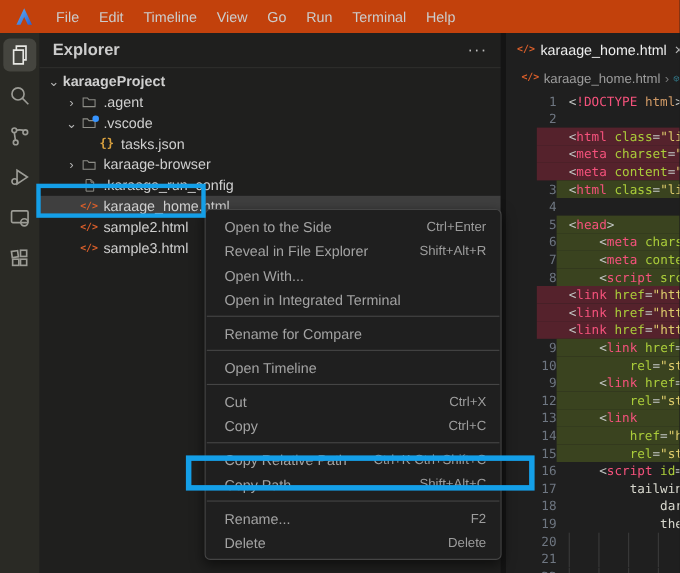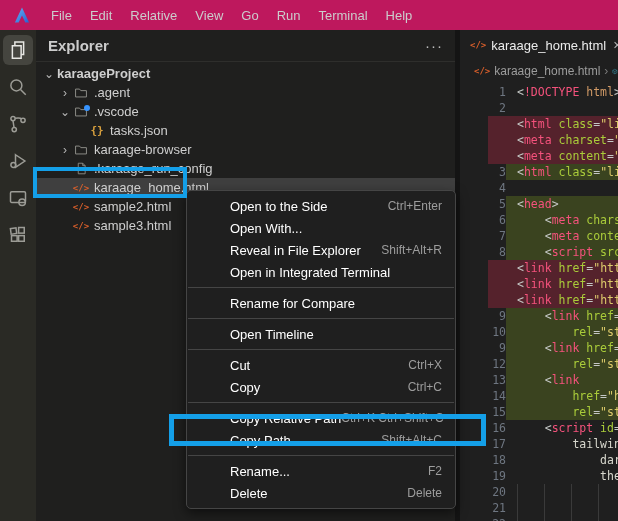--- a/index.html
+++ b/index.html
@@ -1,21 +1,21 @@
 <!DOCTYPE html>
 <html><head>
 <meta charset="utf-8">
 <style>
   * { margin:0; padding:0; box-sizing:border-box; }
   html,body { width:618px; height:521px; overflow:hidden; background:#1f1f1f;
               font-family:"Liberation Sans", sans-serif; }
   .app { position:relative; width:618px; height:521px; background:#1f1f1f; }
 
   
-  .titlebar { height:30px; background:#be185d; display:flex; align-items:center; }
+  .titlebar { height:30px; background:#c2410c; display:flex; align-items:center; }
   .logo { width:20px; height:20px; margin:0 10px 0 12px; flex:none; }
   .menu-item { color:#cccccc; font-size:13px; padding:4px 9px; border-radius:4px; cursor:default; }
 
   
   .main { display:flex; height:491px; }
 
   
   .activitybar { width:36px; flex:none; background:#2a2a25; padding-top:5px;
                  display:flex; flex-direction:column; align-items:center; gap:7px; }
   .ab-slot { width:30px; height:30px; display:flex; align-items:center; justify-content:center;
@@ -70,21 +70,21 @@
   .tk-v { color:#d19a66; }
   .tk-w { color:#d8d8ce; }
   .guide { display:inline-block; width:27px; height:16px; vertical-align:top;
            border-left:1px solid #3a3a3a; }
 
   
   .context-menu { position:absolute; left:186px; top:190px; width:270px; background:#1f1f1f;
                   border:1px solid #454545; border-radius:5px; padding:4px 0;
                   box-shadow:0 4px 12px rgba(0,0,0,0.55); z-index:20; }
   .cm-item { height:22px; display:flex; align-items:center; padding:0 13px 0 17px; cursor:default; }
-  .cm-label { flex:1; color:#ffffff; font-size:13px; white-space:nowrap;margin-left:26px; }
+  .cm-label { flex:1; color:#a3a3a3; font-size:13px; white-space:nowrap; }
   .cm-shortcut { color:#9d9d9d; font-size:12px; white-space:nowrap; }
   .cm-sep { border-top:1px solid #454545; margin:4px 1px; }
 
   
   .anno { position:absolute; border:4px solid #149fe8; z-index:30; pointer-events:none; }
   .anno-file { left:33px; top:167px; width:154px; height:31px; }
   .anno-menu { left:169px; top:414px; width:317px; height:32px; border-width:5px; }
 </style>
 </head>
 <body>
@@ -97,21 +97,21 @@
         <linearGradient id="lg" x1="0" y1="0" x2="1" y2="1">
           <stop offset="0" stop-color="#63b4f6"></stop>
             <stop offset="1" stop-color="#2a5fd0"></stop>
         </linearGradient>
       </defs>
       <path d="M12 3 L20.5 21 H16 L12 12.5 L8 21 H3.5 Z" fill="url(#lg)"></path>
     </svg>
     <div id="menubar-items" style="display: flex;">
         <div class="menu-item">File</div>
         <div class="menu-item">Edit</div>
-        <div class="menu-item">Relative</div>
+        <div class="menu-item">Timeline</div>
         <div class="menu-item">View</div>
         <div class="menu-item">Go</div>
         <div class="menu-item">Run</div>
         <div class="menu-item">Terminal</div>
         <div class="menu-item">Help</div>
       </div>
   </div>
 
   <div class="main">
 
@@ -369,26 +369,26 @@
         </div>
     </div>
   </div>
 
   <div class="context-menu" id="context-menu">
       <div class="cm-item">
         <span class="cm-label">Open to the Side</span>
         <span class="cm-shortcut">Ctrl+Enter</span>
       </div>
       <div class="cm-item">
+        <span class="cm-label">Reveal in File Explorer</span>
+        <span class="cm-shortcut">Shift+Alt+R</span>
+      </div>
+      <div class="cm-item">
         <span class="cm-label">Open With...</span>
         <span class="cm-shortcut"></span>
-      </div>
-      <div class="cm-item">
-        <span class="cm-label">Reveal in File Explorer</span>
-        <span class="cm-shortcut">Shift+Alt+R</span>
       </div>
       <div class="cm-item">
         <span class="cm-label">Open in Integrated Terminal</span>
         <span class="cm-shortcut"></span>
       </div>
       <div class="cm-sep"></div>
       <div class="cm-item">
         <span class="cm-label">Rename for Compare</span>
         <span class="cm-shortcut"></span>
       </div>

